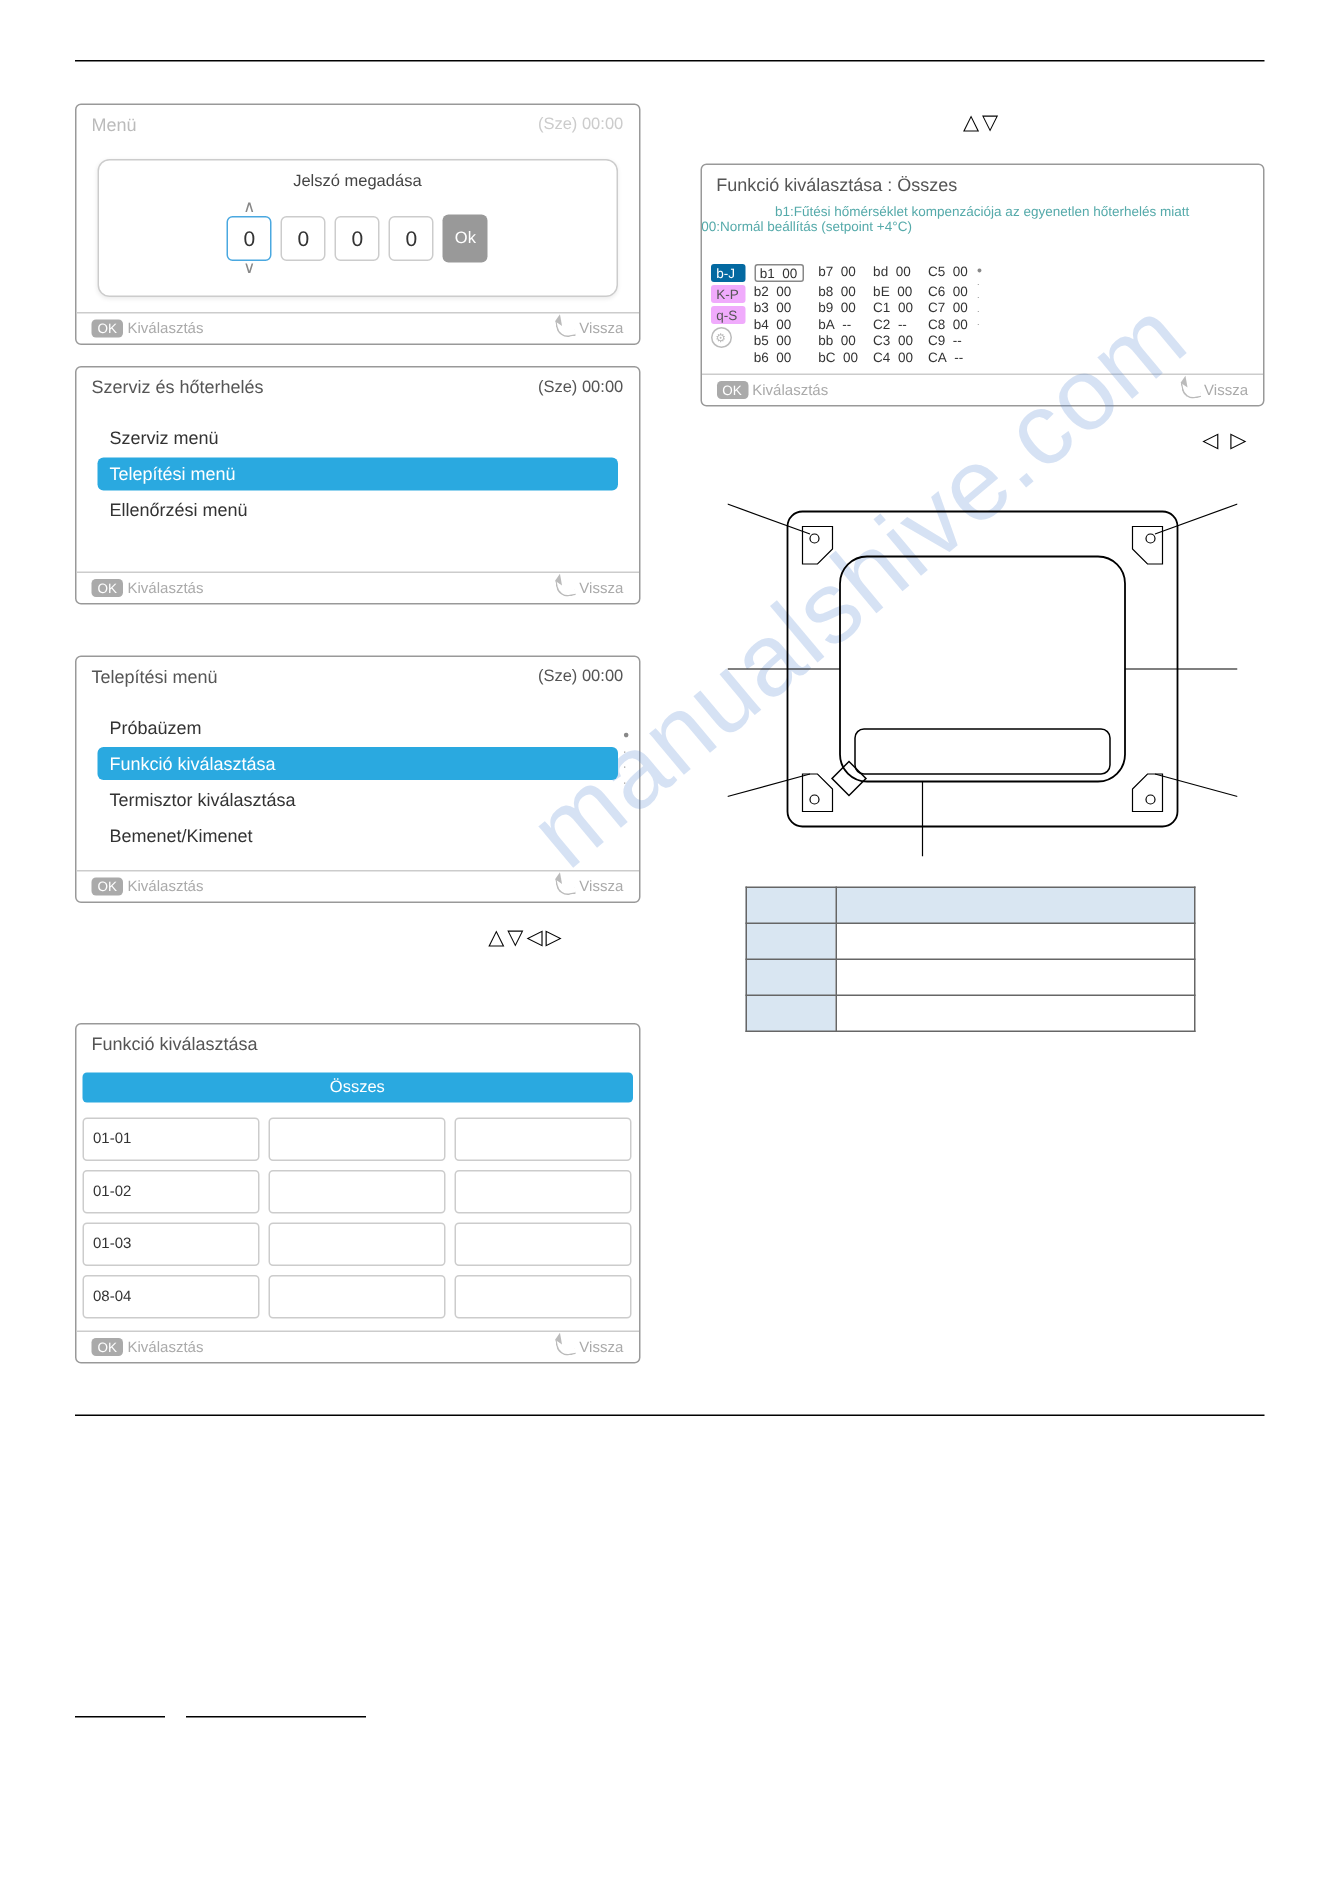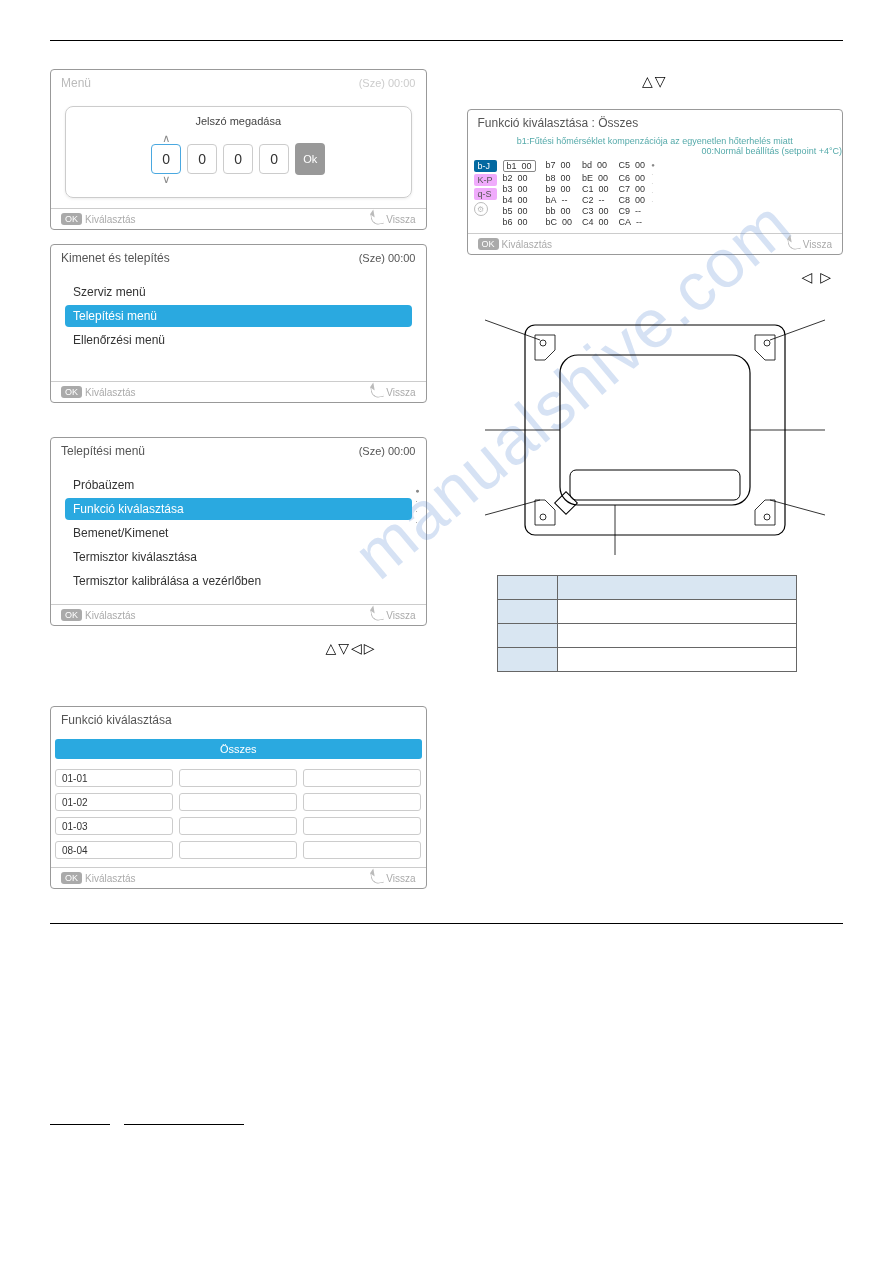--- a/index.html
+++ b/index.html
@@ -33,24 +33,24 @@
 
   .menu-list { list-style: none; }
   .menu-list li { padding: 4px 8px; font-size: 12px; color: #333; border-radius: 4px; margin-bottom: 2px; }
   .menu-list li.sel { background: #2aa9e0; color: #fff; }
 
   .arrow-row { text-align: center; font-size: 14px; margin: 4px 0 20px; letter-spacing: 2px; }
   .arrow-row.right { text-align: right; padding-right: 10px; }
 
   .fk-all { background: #2aa9e0; color: #fff; text-align: center; font-size: 11px; padding: 4px; border-radius: 3px; margin: 6px 4px 10px; }
   .fk-grid { display: grid; grid-template-columns: repeat(3, 1fr); gap: 6px 6px; padding: 0 4px 8px; }
-  .fk-cell { border: 1px solid #ccc; border-radius: 3px; height: 18px; font-size: 10px; color: #333; display: flex; align-items: center; padding: 0 6px; }
+  .fk-cell { border: 1px solid #ccc; border-radius: 3px; height: 29px; font-size: 10px; color: #333; display: flex; align-items: center; padding: 0 6px; }
 
   .p5-sub1 { font-size: 9px; color: #5aa; text-align: center; }
-  .p5-sub2 { font-size: 9px; color: #5aa; text-align: right; margin-bottom: 4px; }
+  .p5-sub2 { font-size: 9px; color: #5aa; text-align: left; margin-bottom: 20px; }
   .p5-wrap { display: flex; gap: 6px; padding: 0 2px; }
   .p5-tabs { display: flex; flex-direction: column; gap: 2px; }
   .p5-tab { font-size: 9px; padding: 1px 4px; border-radius: 2px; background: #f0abfc; color: #555; }
   .p5-tab.sel { background: #0369a1; color: #fff; }
   .p5-gear { width: 14px; height: 14px; border: 1px solid #bbb; border-radius: 50%; font-size: 8px; display:flex; align-items:center; justify-content:center; color:#bbb; }
   .p5-grid { display: grid; grid-template-columns: repeat(4, auto); gap: 1px 10px; font-size: 9px; color: #333; }
   .p5-grid span { white-space: nowrap; }
   .p5-cell-first { border: 1px solid #888; padding: 0 3px; border-radius: 2px; }
   .p5-dots { display: flex; flex-direction: column; gap: 3px; padding-top: 2px; font-size: 6px; color: #888; }
 
@@ -110,21 +110,21 @@
           </div>
           <div class="foot-right">
             <span class="undo"></span>
             <span>Vissza</span>
           </div>
         </div>
       </div>
 
       <div class="panel">
         <div class="panel-hdr">
-          <span>Kimenet és telepítés</span>
+          <span>Szerviz és hőterhelés</span>
           <span class="panel-time">(Sze) 00:00</span>
         </div>
         <div class="panel-body">
           <ul class="menu-list">
             <li>Szerviz menü</li>
             <li class="sel">Telepítési menü</li>
             <li>Ellenőrzési menü</li>
           </ul>
         </div>
         <div class="panel-foot">
@@ -143,23 +143,22 @@
 
       <div class="panel">
         <div class="panel-hdr">
           <span>Telepítési menü</span>
           <span class="panel-time">(Sze) 00:00</span>
         </div>
         <div class="panel-body" style="position:relative;">
           <ul class="menu-list">
             <li>Próbaüzem</li>
             <li class="sel">Funkció kiválasztása</li>
+            <li>Termisztor kiválasztása</li>
             <li>Bemenet/Kimenet</li>
-            <li>Termisztor kiválasztása</li>
-            <li>Termisztor kalibrálása a vezérlőben</li>
           </ul>
           <div style="position:absolute; right:6px; top:22px; font-size:7px; color:#888; line-height:1.5;">●<br>·<br>·<br>·</div>
         </div>
         <div class="panel-foot">
           <div class="foot-left">
               <span class="ok-pill">OK</span>
               <span>Kiválasztás</span>
             </div>
           <div class="foot-right">
               <span class="undo"></span>

